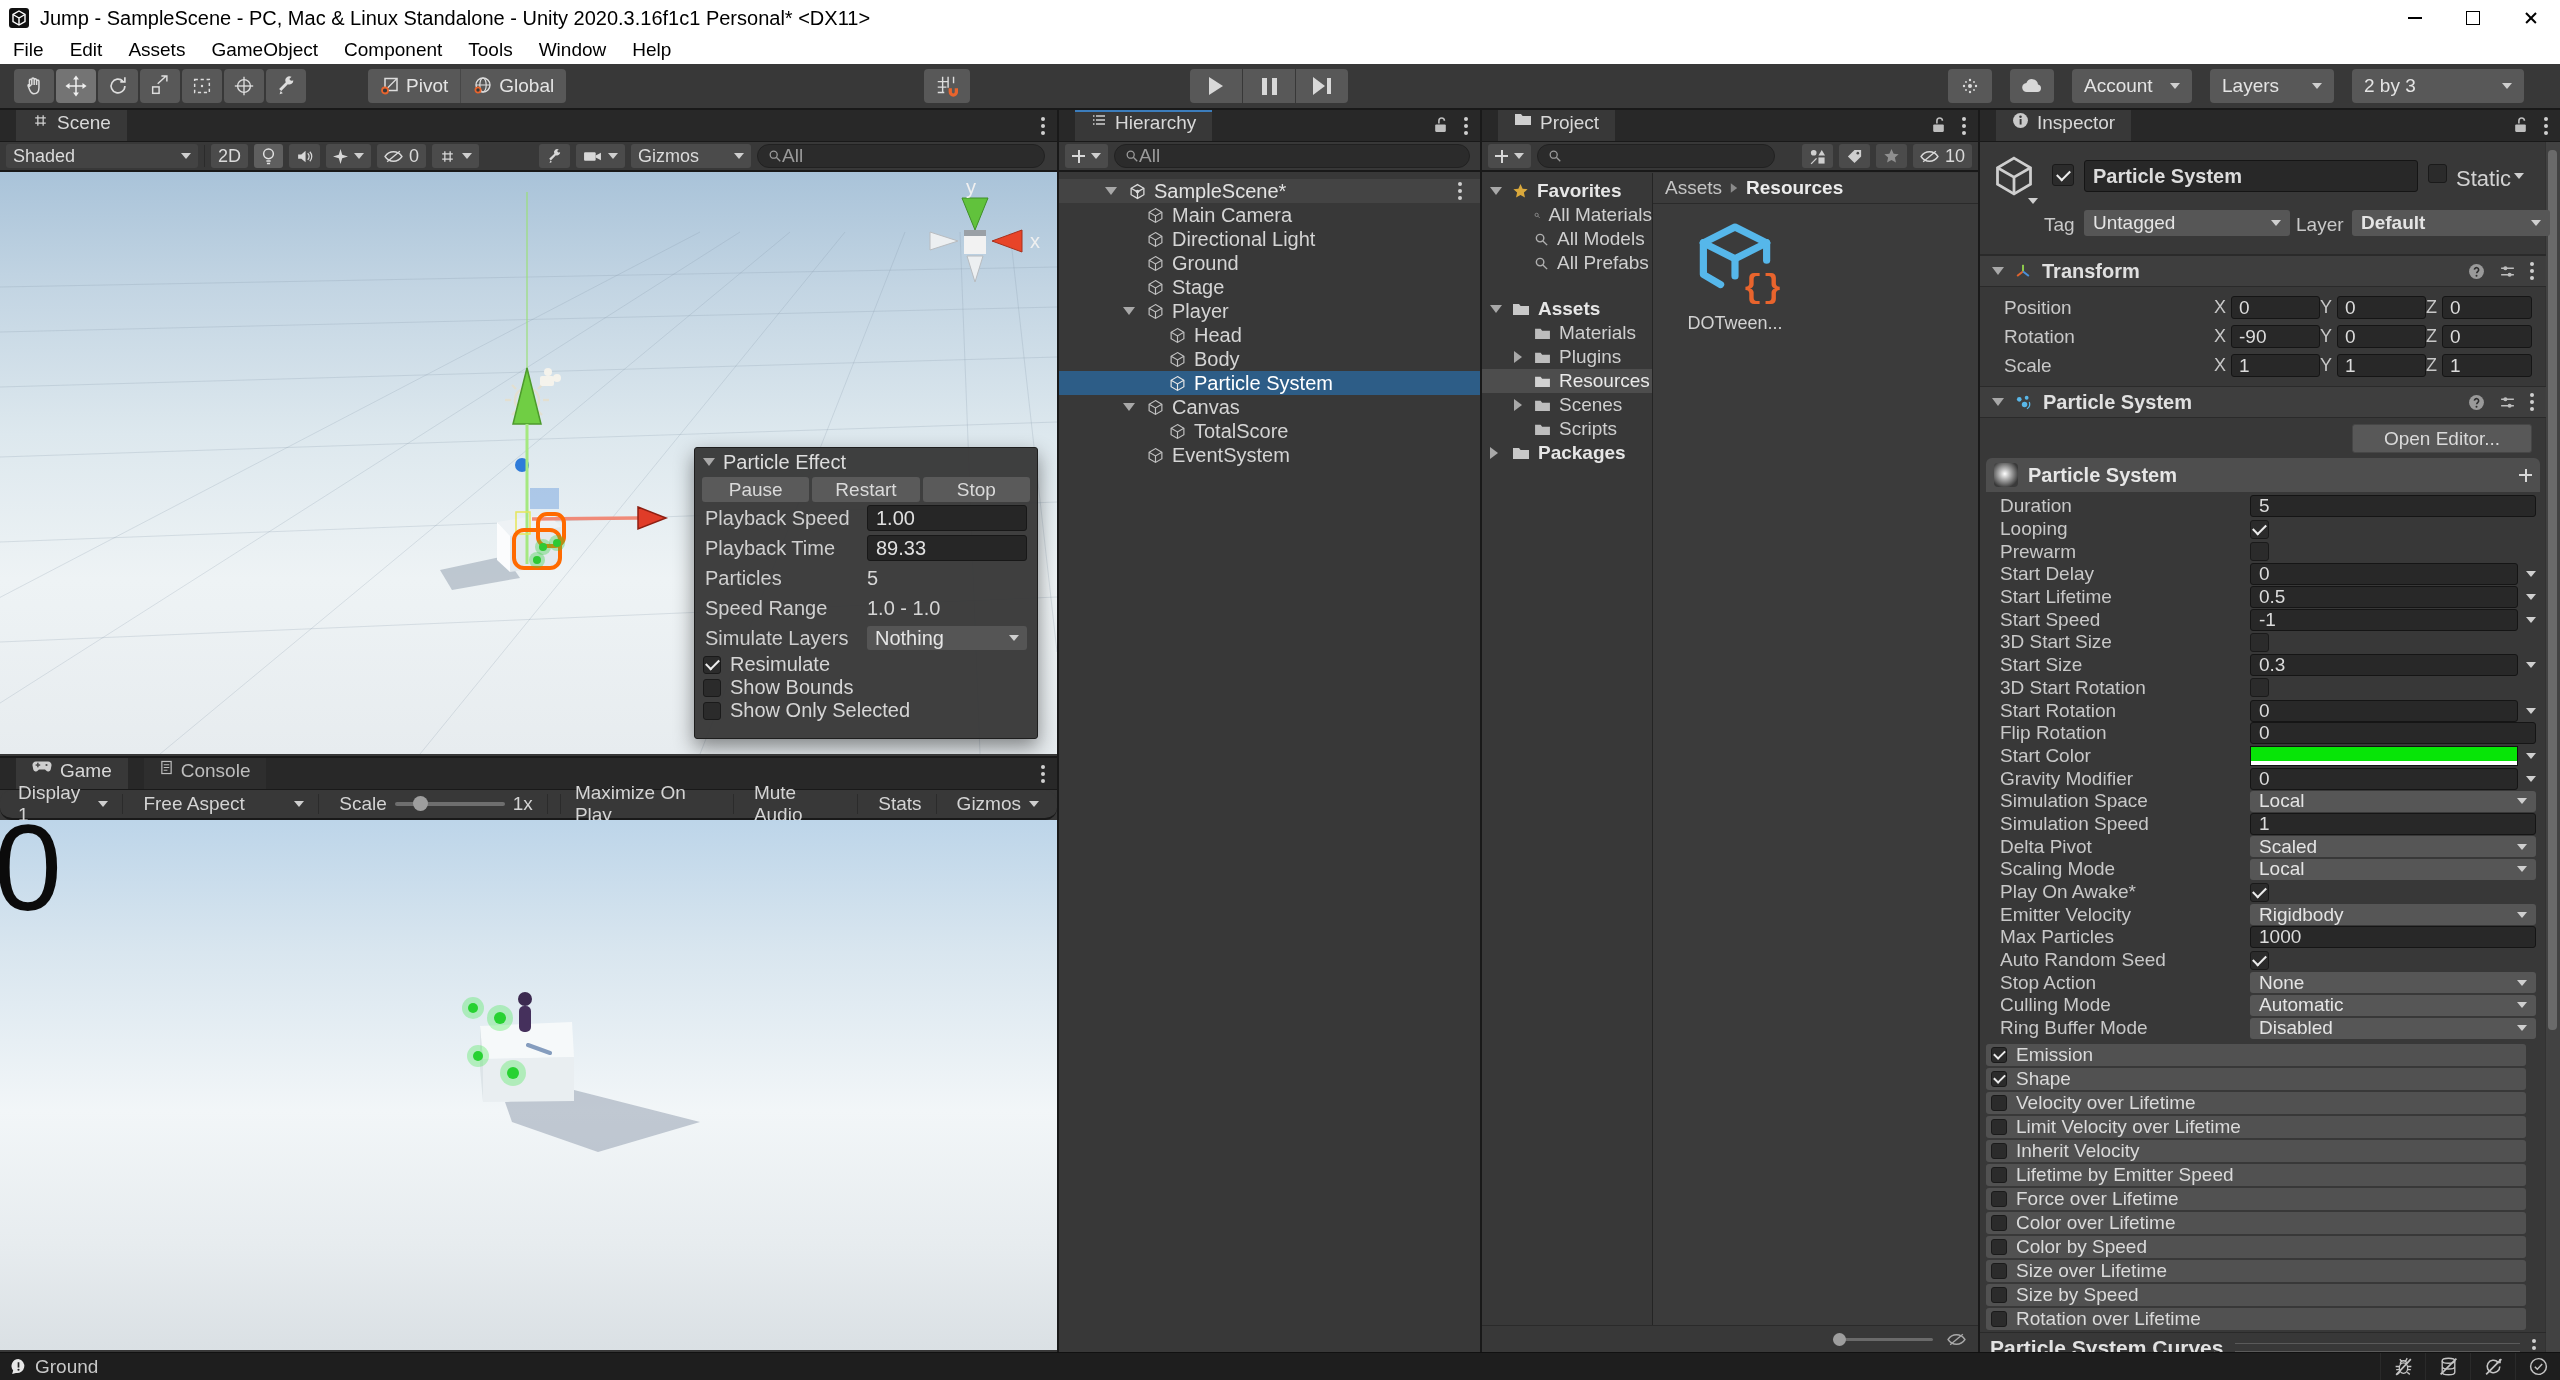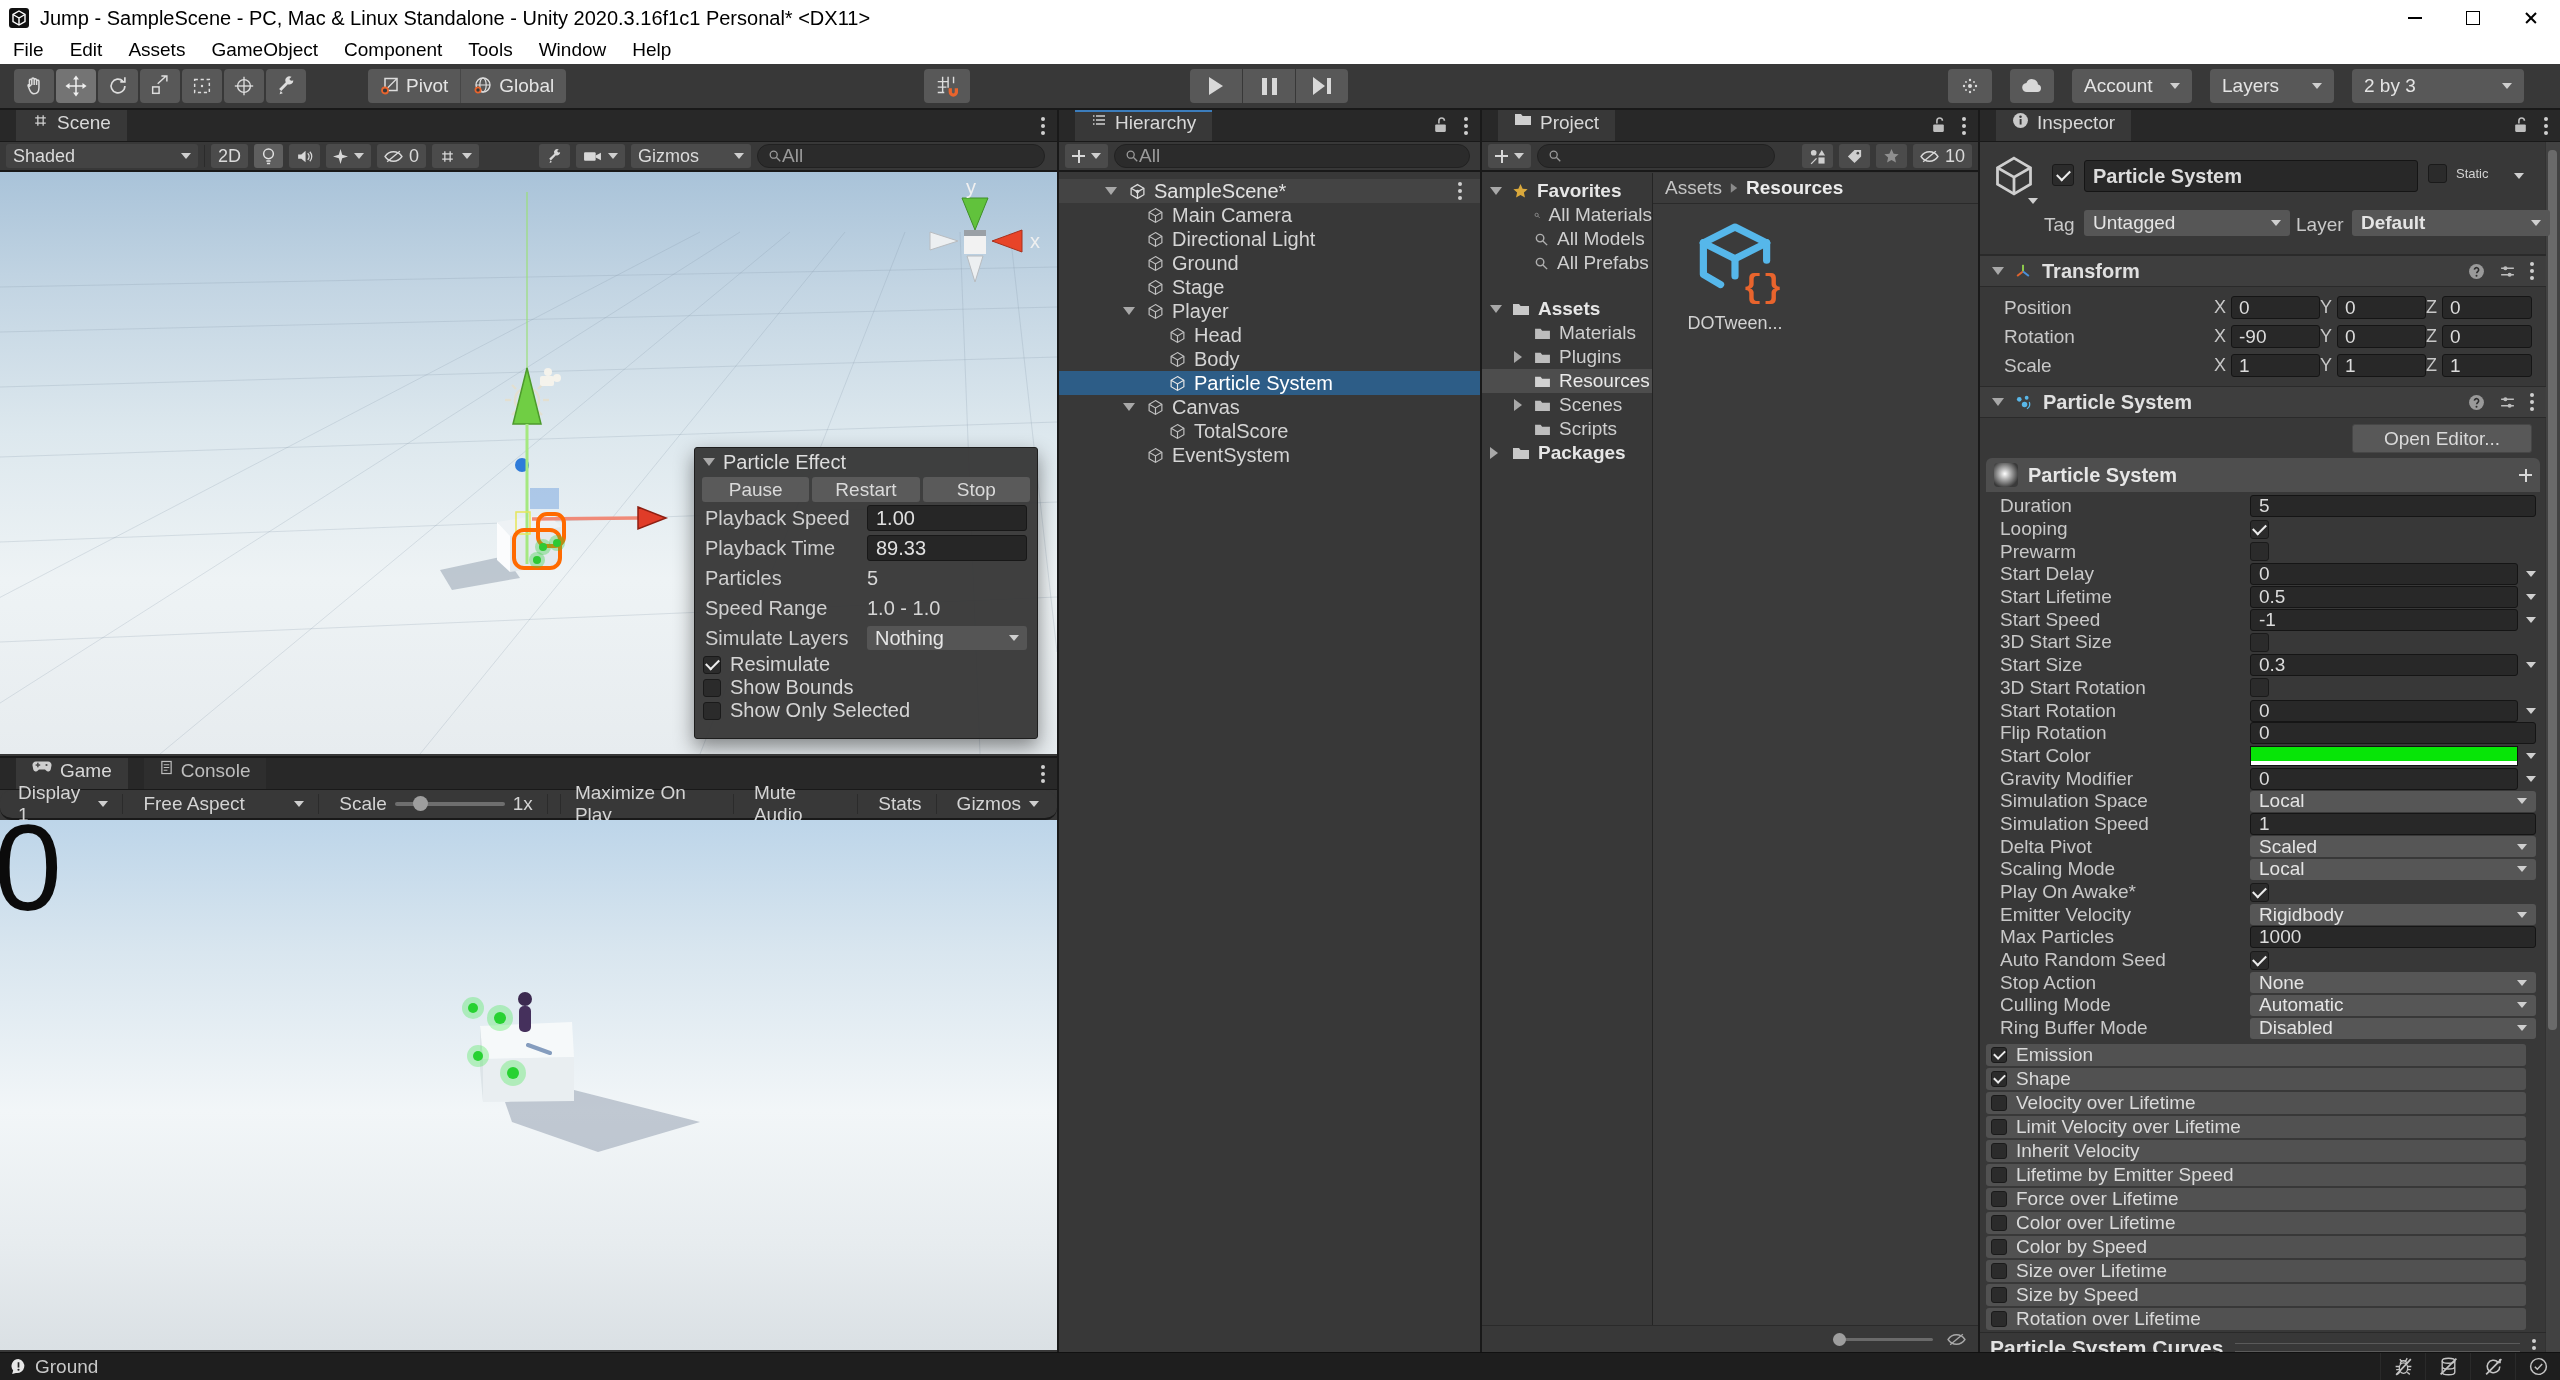--- a/index.html
+++ b/index.html
@@ -860,21 +860,21 @@
         <svg width="44" height="44" viewBox="0 0 16 16" style="position:absolute;left:12px;top:12px;">
             <path d="M8 1.5L14 5v6L8 14.5 2 11V5z" fill="none" stroke="#cfcfcf" stroke-width="1"></path>
             <path d="M2 5l6 3.4L14 5M8 8.4v6" fill="none" stroke="#cfcfcf" stroke-width="1"></path>
           </svg>
         <span class="ddc" style="position:absolute;left:48px;top:56px;"></span>
         <span class="cb" style="position:absolute;left:72px;top:22px;width:22px;height:22px;">
             <span class="ck"></span>
           </span>
         <span class="pfield" style="position:absolute;left:104px;top:18px;width:316px;height:30px;font-weight:bold;font-size:20px;">Particle System</span>
         <span class="cb" style="position:absolute;left:448px;top:22px;"></span>
-        <span style="position:absolute;left:476px;top:24px;font-size:13px;color:#d2d2d2;">Static</span>
+        <span style="position:absolute;left:476px;top:24px;font-size:22px;color:#d2d2d2;">Static</span>
         <span class="ddc" style="position:absolute;left:534px;top:31px;"></span>
         <span style="position:absolute;left:64px;top:72px;font-size:19px;color:#c8c8c8;">Tag</span>
         <span class="pdrop" style="position:absolute;left:104px;top:68px;width:188px;height:26px;flex:none;">
             <span>Untagged</span>
             <span class="ddc"></span>
           </span>
         <span style="position:absolute;left:316px;top:72px;font-size:19px;color:#c8c8c8;">Layer</span>
         <span class="pdrop" style="position:absolute;left:372px;top:68px;width:180px;height:26px;flex:none;font-weight:bold;">
             <span>Default</span>
             <span class="ddc"></span>

